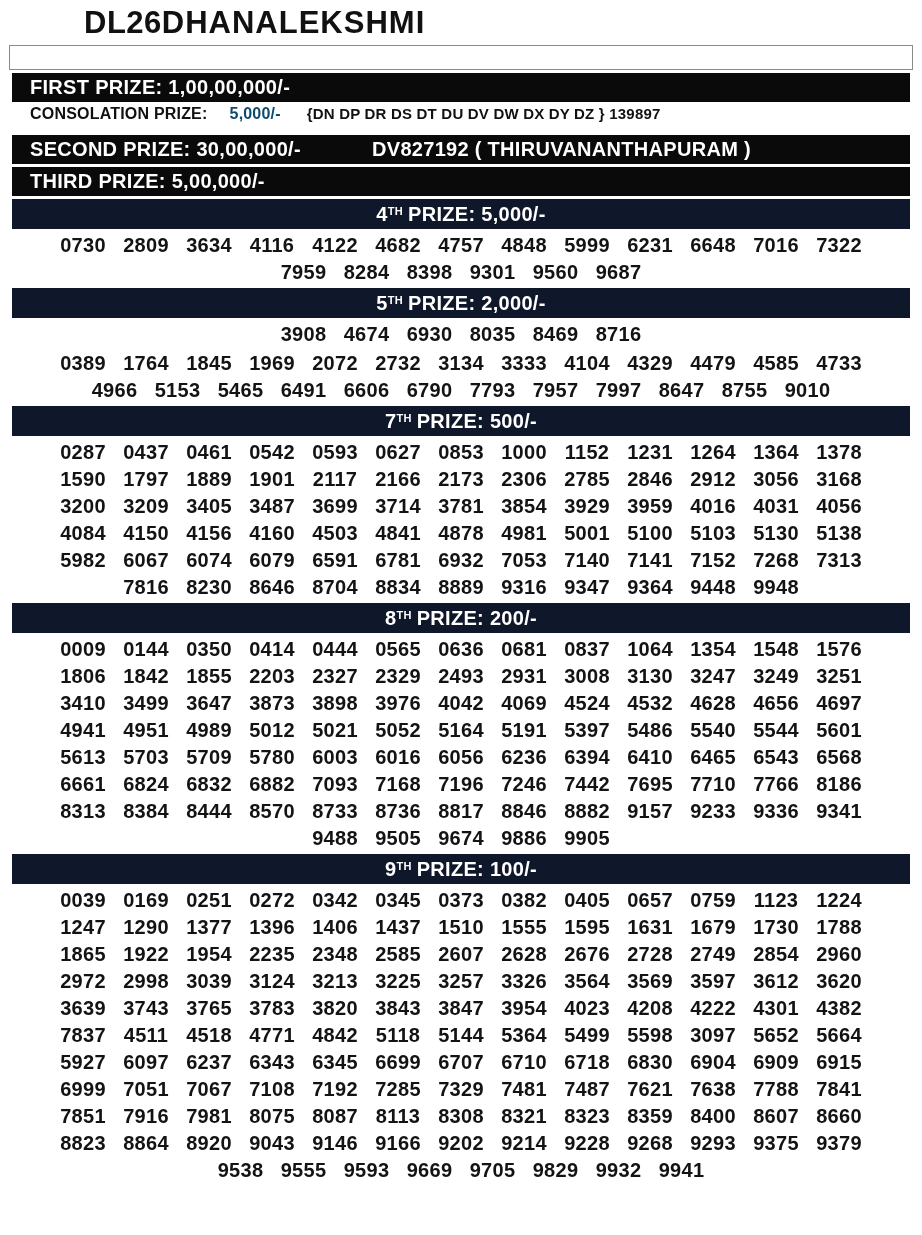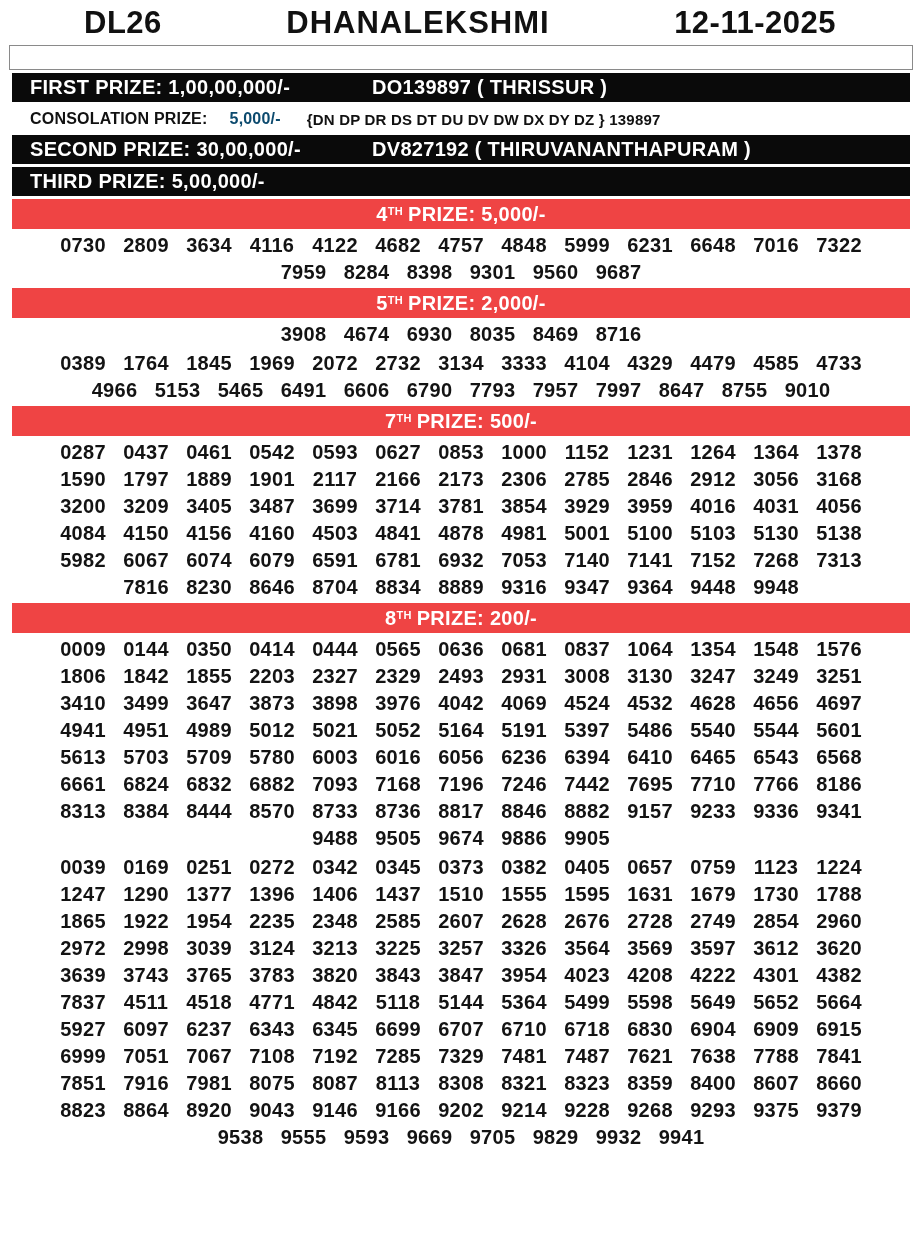--- a/index.html
+++ b/index.html
@@ -5,44 +5,44 @@
   html,body{margin:0;padding:0;}
   body{
     width:922px;height:1235px;
     background:#ffffff;
     font-family:"Liberation Sans", sans-serif;
     font-weight:bold;
     color:#111;
     overflow:hidden;
   }
   .header{
-    display:flex;align-items:center;justify-content:space-between;
+    display:flex;align-items:center;justify-content:flex-start;
     padding:5px 86px 3px 84px;
     font-size:31px;letter-spacing:.5px;
   }
   .header .title{letter-spacing:1px;}
   .blank-box{
     margin:1px 9px 3px 9px;height:23px;
     background:#fff;border:1px solid #8a8a8a;
   }
   .bar{
     margin:0 12px 3px 12px;background:#0a0a0a;color:#fff;
     height:29px;display:flex;align-items:center;
     padding-left:18px;font-size:20px;letter-spacing:.3px;
   }
   .bar .p-label{width:342px;flex:none;}
   .consolation{
     margin:0 12px 2px 12px;height:28px;
-    display:flex;align-items:center;padding-left:18px;
+    display:flex;align-items:flex-start;padding-left:18px;
     font-size:16px;letter-spacing:.2px;
   }
   .consolation .amount{color:#0c4a6e;margin-left:22px;}
   .consolation .series{font-size:15px;margin-left:26px;}
   .section-header{
-    margin:0 12px 3px 12px;background:#ef4444;color:#fff;
+    margin:0 12px 3px 12px;background:#0f172a;color:#fff;
     height:30px;display:flex;align-items:center;justify-content:center;
     font-size:20px;letter-spacing:.3px;
   }
   .section-header .sup{
     display:inline-block;font-size:11px;line-height:1;
     transform:translateY(-6px);
   }
   .section-header .rest{margin-left:5px;}
   .numbers{
     display:flex;flex-wrap:wrap;justify-content:center;
@@ -53,28 +53,26 @@
     font-size:20px;line-height:27px;letter-spacing:.3px;
     color:#131313;
   }
 </style>
 </head>
 <body>
 
 <div class="header">
   <span>DL26</span>
   <span class="title">DHANALEKSHMI</span>
-  <span>12-11-2025</span>
 </div>
 
 <div class="blank-box"></div>
 
 <div class="bar">
   <span class="p-label">FIRST PRIZE: 1,00,00,000/-</span>
-  <span>DO139897 ( THRISSUR )</span>
 </div>
 
 <div class="consolation">
   <span>CONSOLATION PRIZE:</span>
   <span class="amount">5,000/-</span>
   <span class="series">{DN DP DR DS DT DU DV DW DX DY DZ } 139897</span>
 </div>
 
 <div class="bar">
   <span class="p-label">SECOND PRIZE: 30,00,000/-</span>
@@ -347,20 +345,25 @@
         <span class="num">9341</span>
         <span class="num">9488</span>
         <span class="num">9505</span>
         <span class="num">9674</span>
         <span class="num">9886</span>
         <span class="num">9905</span>
       </div>
   </div>
 
   <div class="section">
+    <div class="section-header">
+      <span>
+        <span>9</span><span class="sup">TH</span><span class="rest">PRIZE: 100/-</span>
+      </span>
+    </div>
     <div class="numbers">
         <span class="num">0039</span>
         <span class="num">0169</span>
         <span class="num">0251</span>
         <span class="num">0272</span>
         <span class="num">0342</span>
         <span class="num">0345</span>
         <span class="num">0373</span>
         <span class="num">0382</span>
         <span class="num">0405</span>
@@ -423,21 +426,21 @@
         <span class="num">7837</span>
         <span class="num">4511</span>
         <span class="num">4518</span>
         <span class="num">4771</span>
         <span class="num">4842</span>
         <span class="num">5118</span>
         <span class="num">5144</span>
         <span class="num">5364</span>
         <span class="num">5499</span>
         <span class="num">5598</span>
-        <span class="num">5649</span>
+        <span class="num">3097</span>
         <span class="num">5652</span>
         <span class="num">5664</span>
         <span class="num">5927</span>
         <span class="num">6097</span>
         <span class="num">6237</span>
         <span class="num">6343</span>
         <span class="num">6345</span>
         <span class="num">6699</span>
         <span class="num">6707</span>
         <span class="num">6710</span>

